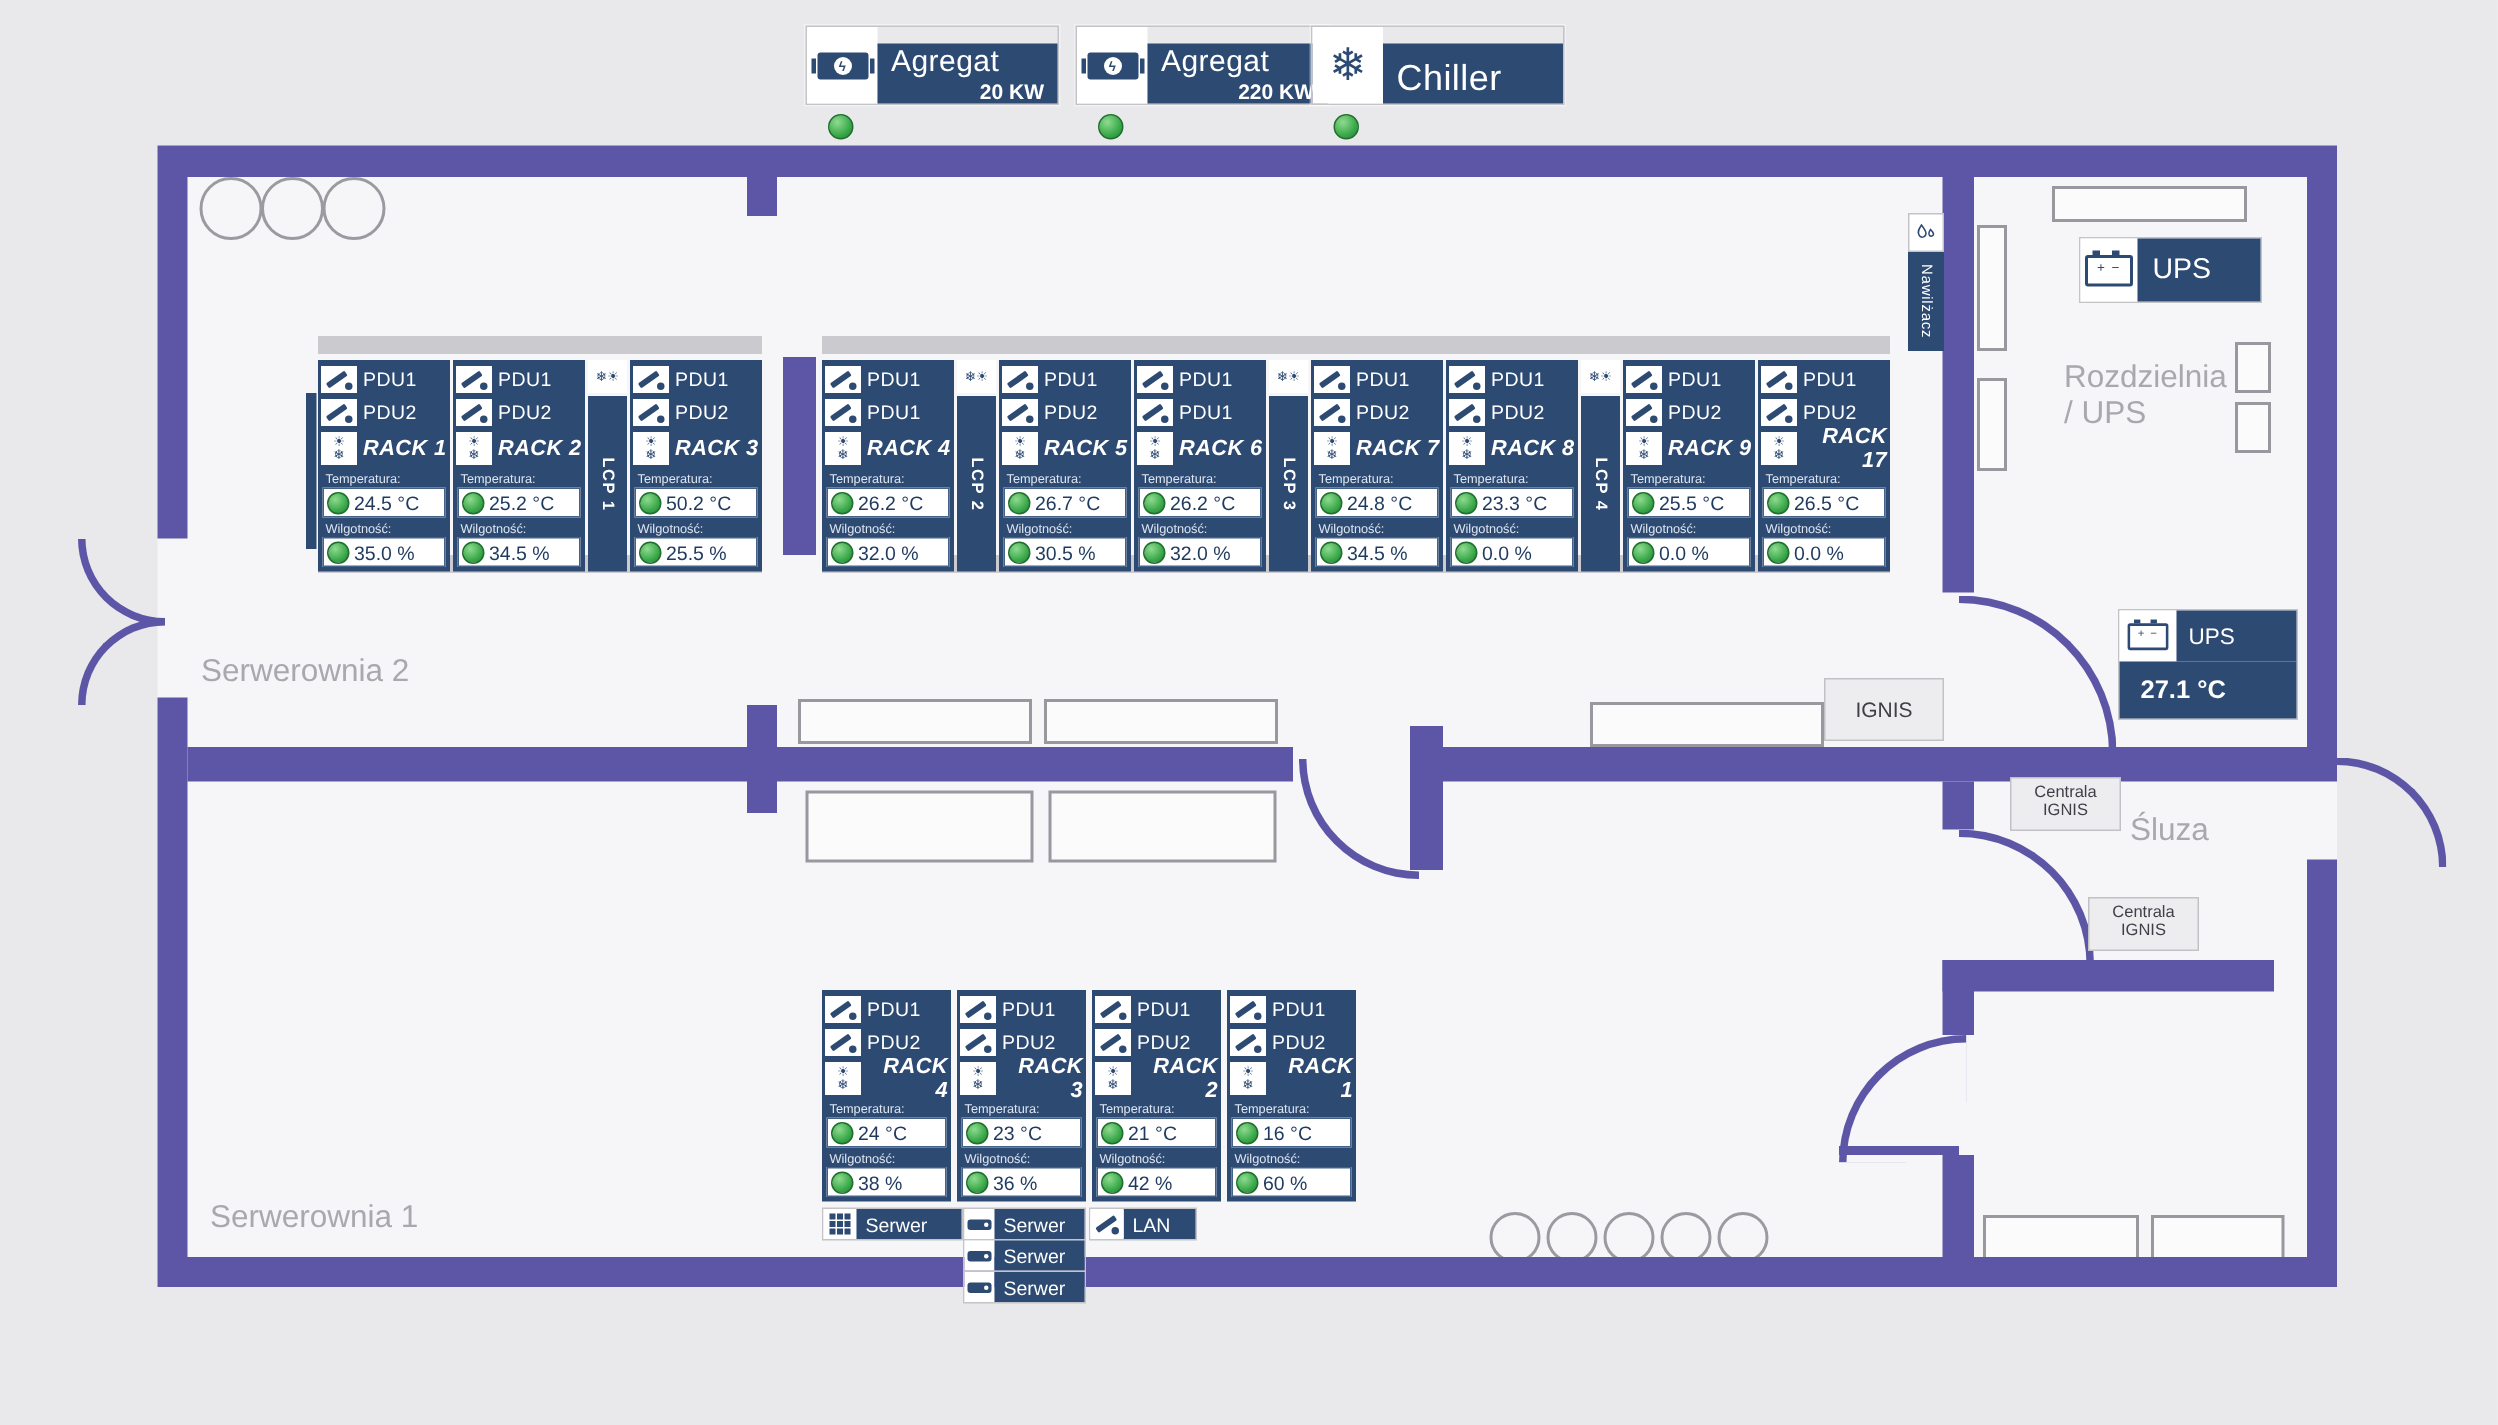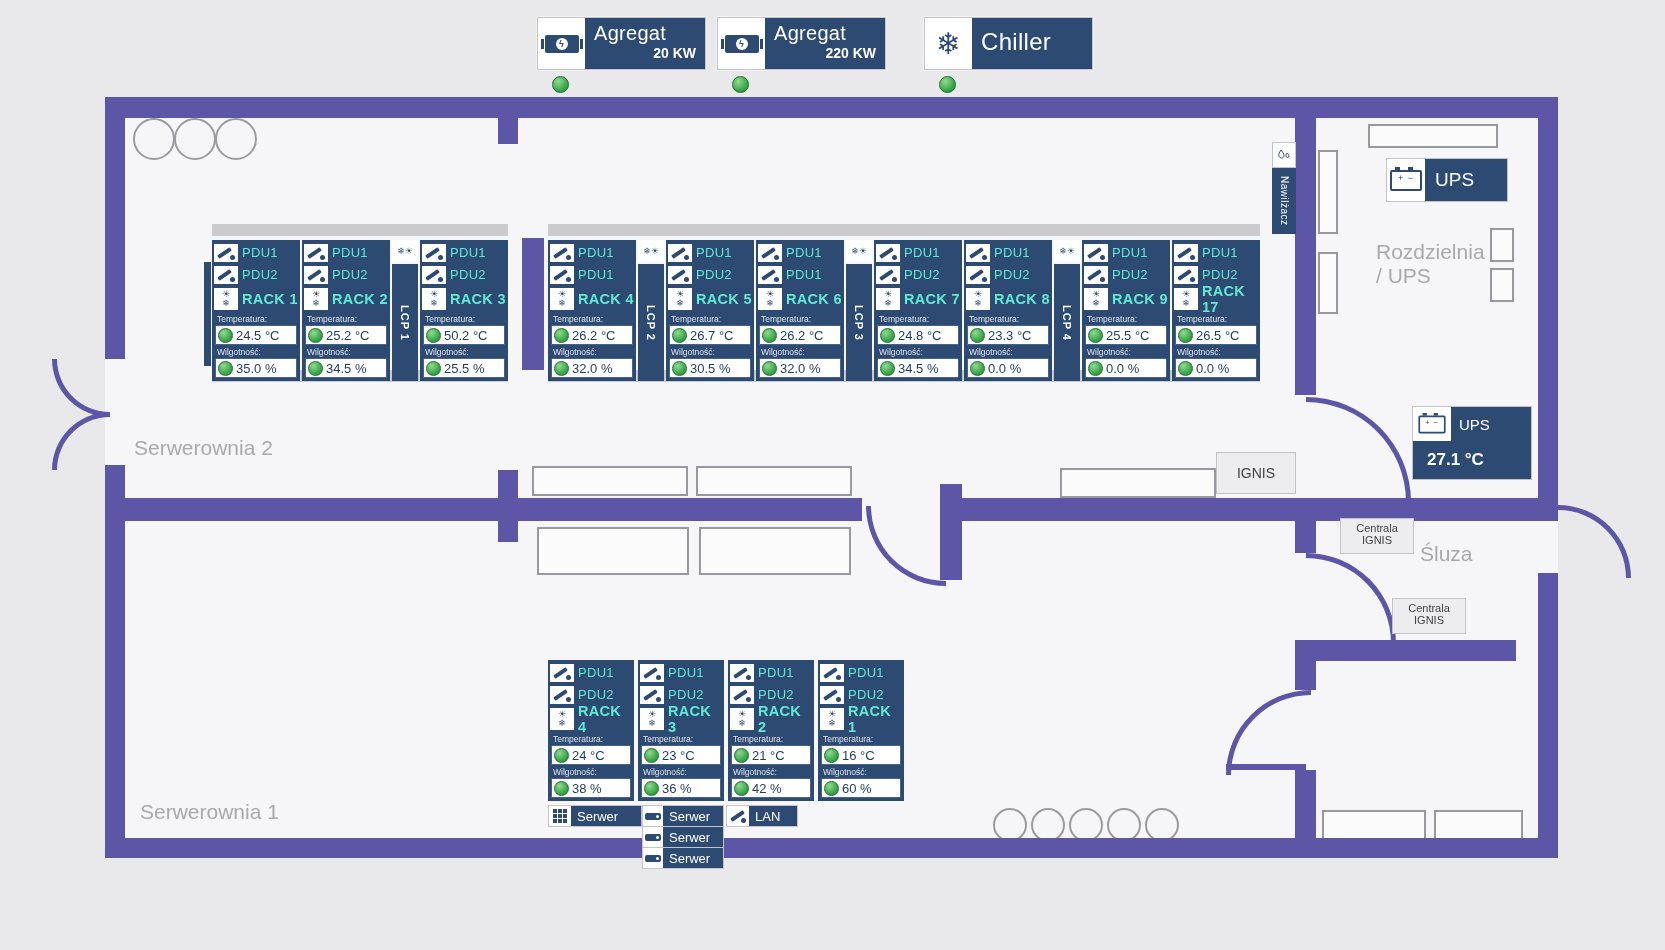--- a/index.html
+++ b/index.html
@@ -1,20 +1,20 @@
 <!DOCTYPE html>
 <html><head>
 <meta charset="utf-8">
 <style>
   html,body{margin:0;padding:0;background:#e9e9ec;font-family:"Liberation Sans","DejaVu Sans",sans-serif;}
   #stage{position:relative;width:1665px;height:950px;background:#e9e9ec;overflow:hidden;}
   
   .unit{position:absolute;top:17px;height:51px;width:167px;display:flex;border:1px solid #c4c4c8;box-shadow:0 0 0 1px rgba(255,255,255,.4);}
   .unit .icell{width:47px;background:#fff;display:flex;align-items:center;justify-content:center;}
-  .unit .ulabel{flex:1;background:#2d4a73;color:#fff;padding:4px 9px 3px 9px;display:flex;flex-direction:column;justify-content:flex-start;}
+  .unit .ulabel{flex:1;background:#2d4a73;color:#fff;padding:4px 9px 3px 9px;display:flex;flex-direction:column;justify-content:center;margin-top:11px;}
   .uname{font-size:20px;letter-spacing:.3px;}
   .uname.big{font-size:24px;margin-top:6px;}
   .upower{font-size:14px;font-weight:bold;text-align:right;}
   .udot{position:absolute;left:14px;top:58px;}
   .dot{display:inline-block;width:13px;height:13px;border-radius:50%;background:radial-gradient(circle at 35% 30%,#8fdb8f,#3ba94b 60%,#267d35);border:1px solid #1f6e2d;flex:none;}
   .dot.lg{width:15px;height:15px;}
   .gen-icon{width:34px;height:18px;background:#2d4a73;border-radius:2px;position:relative;}
   .gen-icon::before{content:"ϟ";position:absolute;left:11px;top:3px;width:12px;height:12px;background:#fff;border-radius:50%;color:#2d4a73;font-size:9px;line-height:12px;text-align:center;font-weight:bold;}
   .gen-icon::after{content:"";position:absolute;left:-4px;top:4px;width:3px;height:10px;background:#2d4a73;box-shadow:39px 0 0 #2d4a73;}
   .snow-big::before{content:"❄";font-size:30px;color:#2d4a73;line-height:1;}
@@ -28,24 +28,24 @@
   .arc{position:absolute;border:0 solid #5d56a6;z-index:3;}
   .gbar{position:absolute;background:#cbcbcf;z-index:2;}
   .tbl{position:absolute;background:#fbfbfc;border:2px solid #98989e;z-index:2;}
   .circ{position:absolute;border-radius:50%;background:#f6f6f8;border:2px solid #9a9aa0;z-index:2;}
   .room-label{position:absolute;color:#a8a8ae;font-size:21px;z-index:4;}
   
   .rackrow{position:absolute;display:flex;z-index:4;}
   .rack{width:88px;background:#2d4a73;padding:2px 2px 3px 2px;box-sizing:border-box;}
   .rack.s1{width:86px;}
   .rrow{display:flex;align-items:center;height:21px;margin-bottom:1px;}
-  .rrow.rname{height:25px;}
+  .rrow.rname{height:25px;font-style:italic;}
   .ibox{width:24px;height:18px;background:#fff;margin-right:4px;flex:none;display:flex;align-items:center;justify-content:center;position:relative;}
   .rrow.rname .ibox{height:22px;}
-  .rtxt{color:#5eead4;font-size:13px;letter-spacing:.3px;}
+  .rtxt{color:#ffffff;font-size:13px;letter-spacing:.3px;text-align:right;}
   .rtxt.big{font-size:14.5px;font-weight:bold;}
   .flab{color:#dfe6f0;font-size:8.5px;padding:2px 0 1px 3px;text-align:left;}
   .vbox{height:18px;background:#fff;border:1px solid #44618a;margin:0 1px;display:flex;align-items:center;padding-left:2px;font-size:13px;color:#1f3a5f;}
   .vbox .dot{width:13px;height:13px;margin-right:3px;}
   .ipdu::before{content:"";position:absolute;left:3px;top:7px;width:15px;height:4px;background:#2d4a73;border-radius:1px;transform:rotate(-35deg);}
   .ipdu::after{content:"";position:absolute;right:3px;bottom:2px;width:5px;height:5px;border-radius:50%;background:#2d4a73;}
   .iclim{flex-direction:column;}
   .iclim::before{content:"☀";font-size:9px;line-height:1;color:#2d4a73;}
   .iclim::after{content:"❄";font-size:9px;line-height:1;color:#2d4a73;}
   .lcp{width:26px;display:flex;flex-direction:column;}
@@ -93,21 +93,21 @@
   <div class="unit" style="left:717px;">
     <div class="icell">
         <span class="gen-icon"></span>
       </div>
     <div class="ulabel">
       <span class="uname">Agregat</span>
       <span class="upower">220 KW</span>
     </div>
     <span class="dot lg udot"></span>
   </div>
-  <div class="unit" style="left:924px;">
+  <div class="unit" style="left:874px;">
     <div class="icell">
         <span class="snow-big"></span>
       </div>
     <div class="ulabel">
       <span class="uname big">Chiller</span>
     </div>
     <span class="dot lg udot"></span>
   </div>
 
   <div class="interior"></div>

